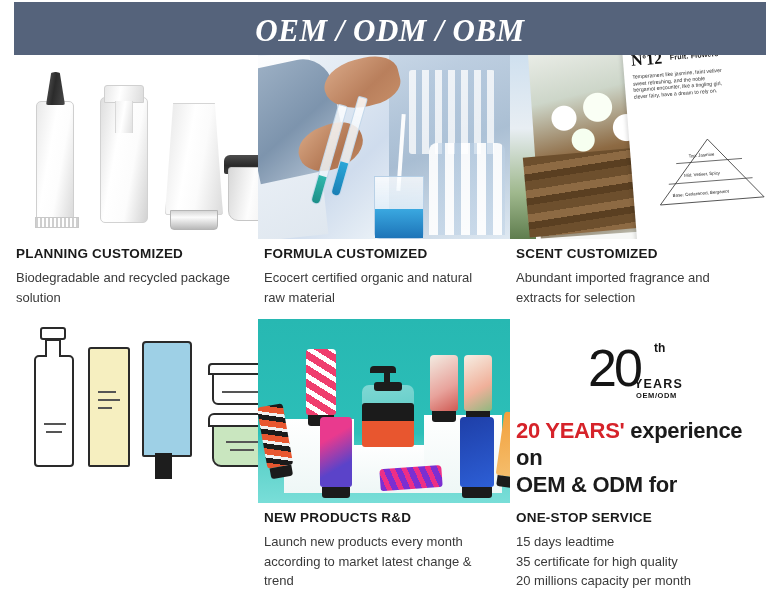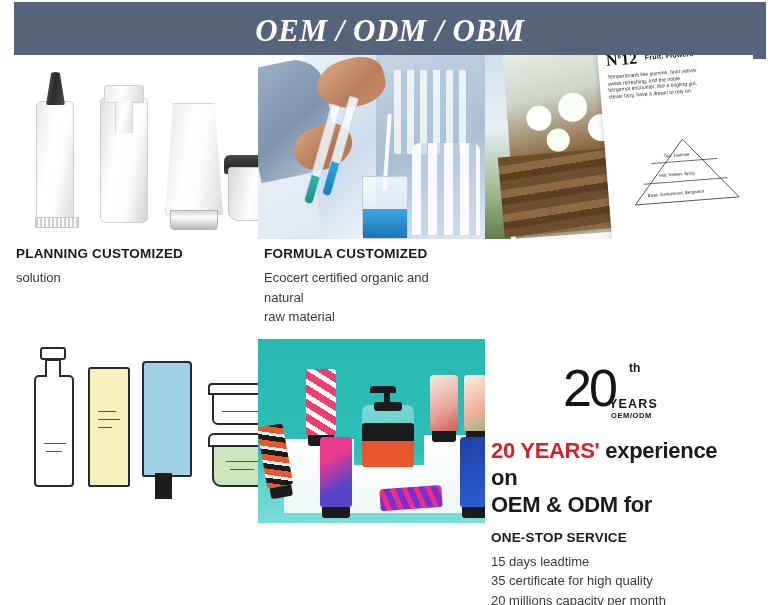--- a/index.html
+++ b/index.html
@@ -23,21 +23,21 @@
     font-style: italic; font-weight: bold;
     font-size: 31px; letter-spacing: 0.5px;
     color: #ffffff;
   }
 
   
   .grid { position: absolute; left: 0; top: 55px; width: 782px; }
   .row { display: flex; width: 782px; }
   .cell { width: 256px; position: relative; }
   .cell.c1 { width: 258px; }
-  .cell.c2 { width: 227px; }
+  .cell.c2 { width: 252px; }
   .cell.c3 { width: 268px; }
 
   .media { position: relative; width: 100%; height: 184px; overflow: hidden; background:#fff; }
 
   .txt { padding: 6px 16px 0 16px; }
   .txt.p2 { padding-left: 6px; }
   .txt.p3 { padding-left: 6px; }
   .cap-title {
     font-size: 13.5px; font-weight: bold; color: #1a1a1a;
     letter-spacing: 0.2px; line-height: 18px; margin-bottom: 5px;
@@ -269,20 +269,21 @@
             <div class="pump-neck"></div>
             <div class="sq"></div>
             <div class="sq-cap"></div>
             <div class="jar-lid"></div>
             <div class="jar"></div>
           </div>
         </div>
         <div class="txt">
           <div class="cap-title">PLANNING CUSTOMIZED</div>
           <div class="cap-body">
+            <span class="cap-line">Biodegradable and recycled package</span>
             <span class="cap-line">solution</span>
           </div>
         </div>
       </div>
 
       <div class="cell c2">
         <div class="media">
           <div class="lab">
             <div class="wall"></div>
             <div class="shelf"></div>
@@ -339,20 +340,27 @@
                 </svg>
                 <div class="pyr-label" style="left:34px; top:15px;">Top: Jasmine</div>
                 <div class="pyr-label" style="left:28px; top:34px;">Mid: Vetiver,  Spicy</div>
                 <div class="pyr-label" style="left:15px; top:53px;">Base: Cedarwood,  Bergamot</div>
               </div>
 
               <div class="fd">Fragrance Description</div>
             </div>
           </div>
         </div>
+        <div class="txt p3">
+          <div class="cap-title">SCENT CUSTOMIZED</div>
+          <div class="cap-body">
+            <span class="cap-line">Abundant imported fragrance and</span>
+            <span class="cap-line">extracts for selection</span>
+          </div>
+        </div>
       </div>
     </div>
 
     <div class="row" style="margin-top:12px;">
 
       <div class="cell c1">
         <div class="media">
           <div class="sketch">
             <div class="obj sk-spray"></div>
             <div class="sk-spray-neck"></div>
@@ -406,20 +414,28 @@
               </div>
             <div class="t p-f">
                 <i></i>
               </div>
             <div class="t p-d"></div>
             <div class="bottle"></div>
             <div class="bottle-lbl"></div>
             <div class="pumphead"></div>
             <div class="pumpstem"></div>
             <div class="pumparm"></div>
+          </div>
+        </div>
+        <div class="txt p2">
+          <div class="cap-title">NEW PRODUCTS R&amp;D</div>
+          <div class="cap-body">
+            <span class="cap-line">Launch new products every month</span>
+            <span class="cap-line">according to market latest change &amp;</span>
+            <span class="cap-line">trend</span>
           </div>
         </div>
       </div>
 
       <div class="cell c3">
         <div class="media">
           <div class="years">
             <div class="logo20">
               <div class="num">20</div>
               <div class="th">th</div>

